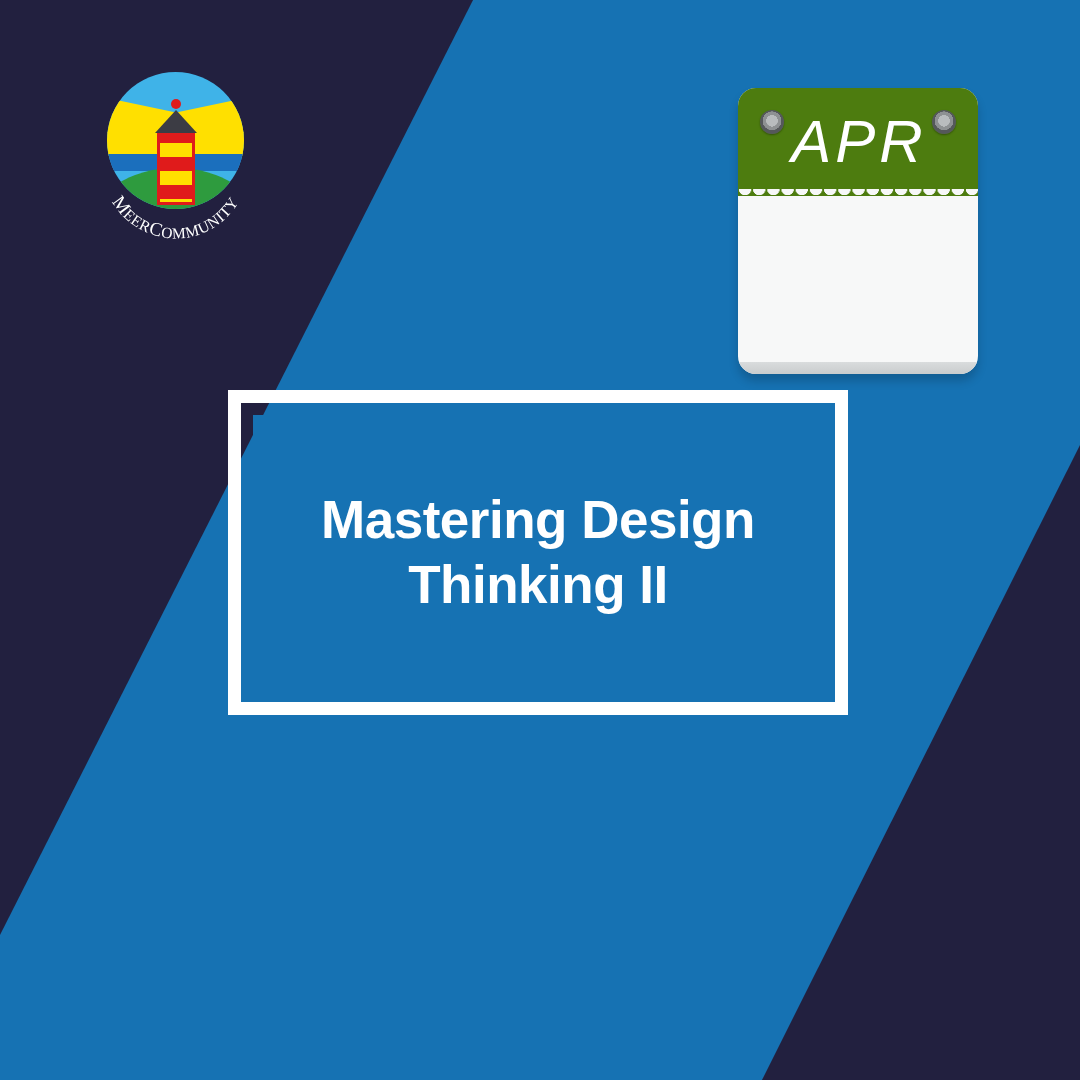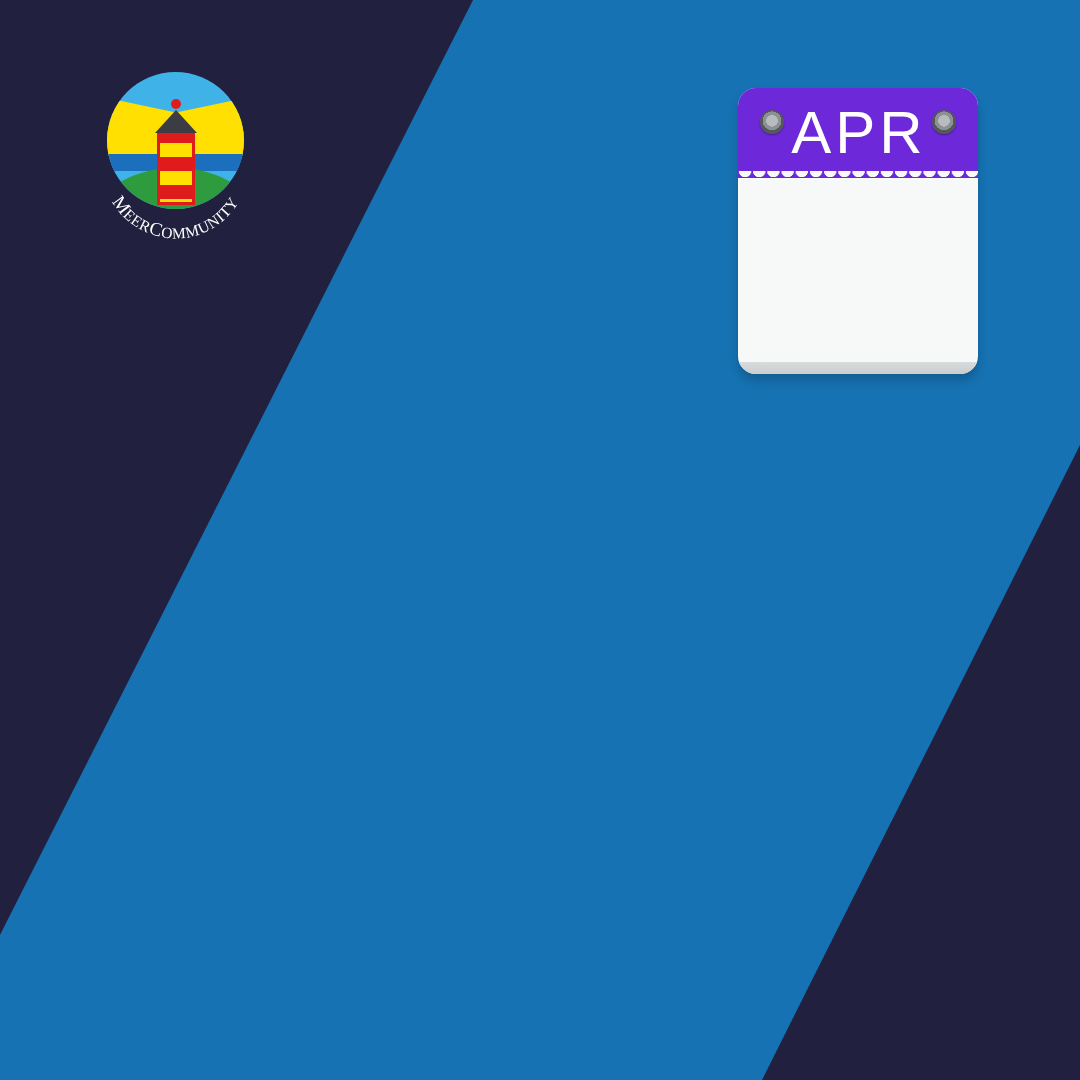--- a/index.html
+++ b/index.html
@@ -114,23 +114,23 @@
     position:absolute;
     left:738px; top:88px;
     width:240px; height:286px;
     border-radius:18px;
     background:#f7f8f8;
     box-shadow:0 7px 10px rgba(0,0,0,.18);
     overflow:hidden;
   }
   .cal-head {
     position:relative;
-    height:90px;
-    background:#6d28d9;
-    display:flex; align-items:center; justify-content:center;
+    height:108px;
+    background:#4d7c0f;
+    display:flex; align-items:center; justify-content:center;font-style:italic;
   }
   .cal-month {
     color:#ffffff;
     font-size:60px;
     font-weight:300;
     letter-spacing:4px;
     font-family:"Liberation Sans", sans-serif;
     line-height:1;
     margin-left:2px;
   }
@@ -241,14 +241,23 @@
   <div class="calendar">
     <div class="cal-head">
       <span class="ring left"></span>
       <span class="ring right"></span>
       <span class="cal-month">APR</span>
       <span class="perf"></span>
     </div>
     <div class="cal-foot"></div>
   </div>
 
+  <div class="title-frame">
+    <div class="frame-border"></div>
+    <div class="frame-panel">
+      <div class="title-text">
+        <span>Mastering Design</span><br>
+        <span>Thinking II</span>
+      </div>
+    </div>
+  </div>
 
 </div>
 
 </body></html>

